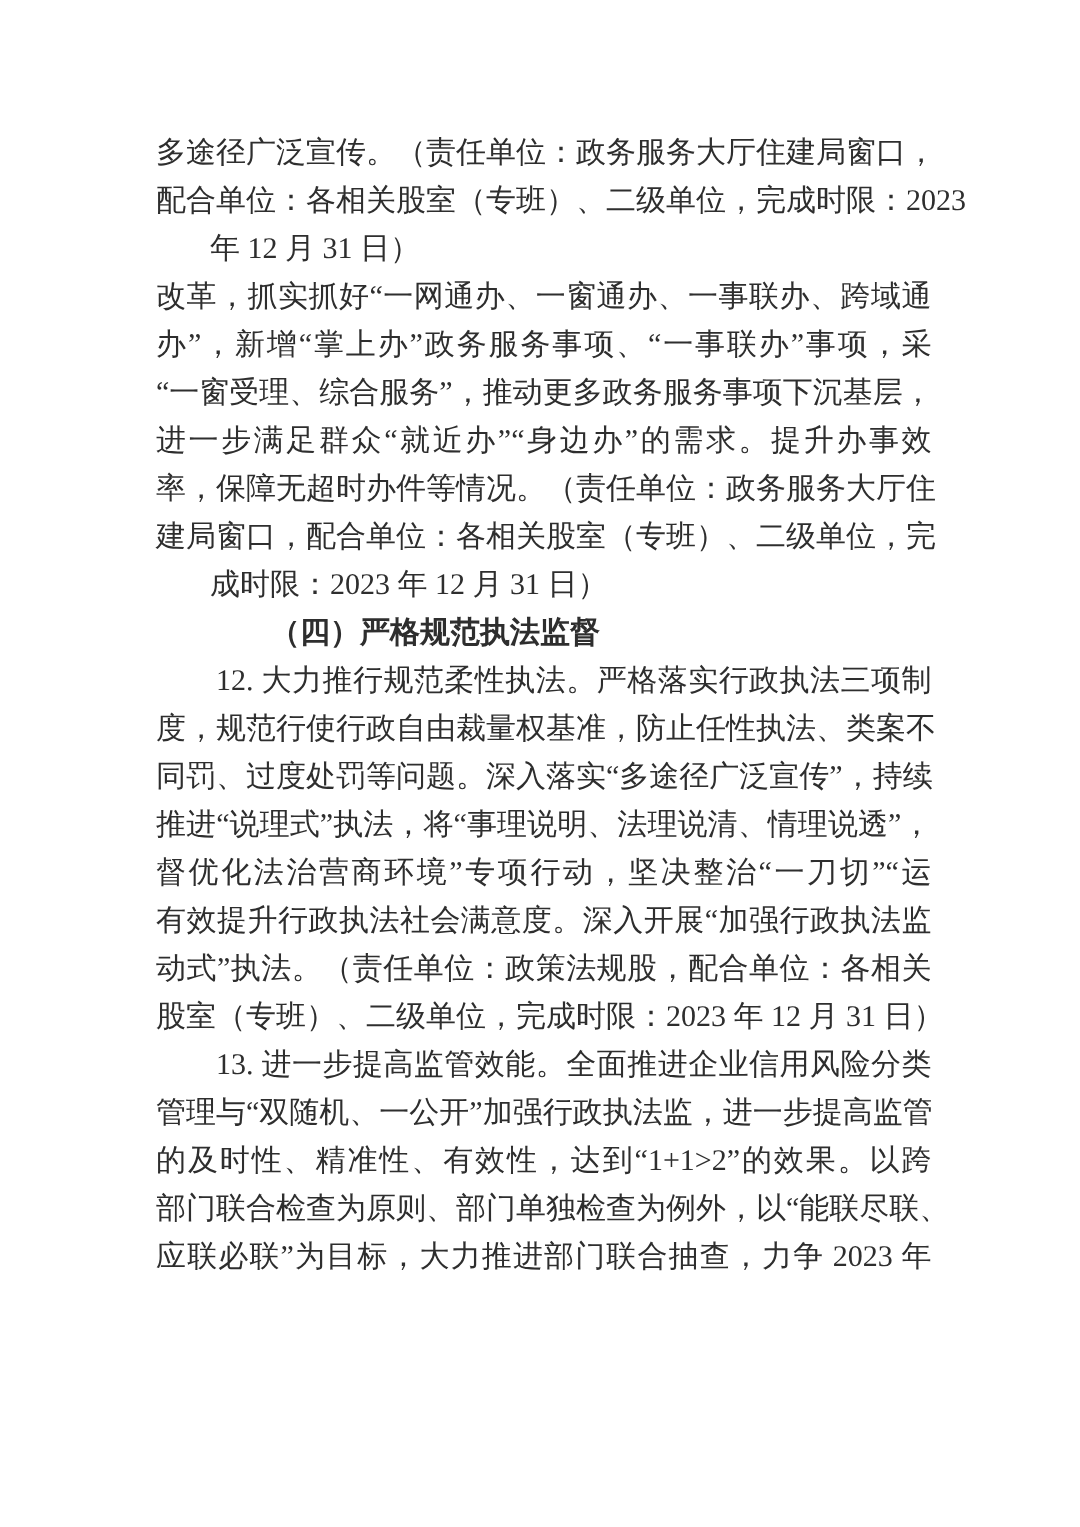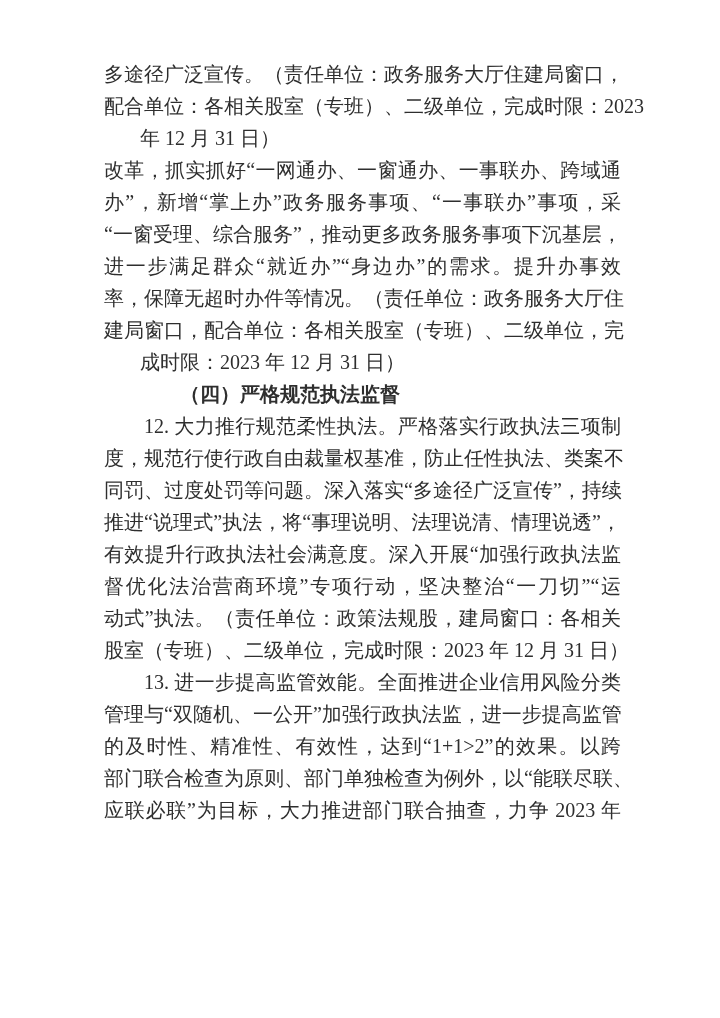--- a/index.html
+++ b/index.html
@@ -11,21 +11,21 @@
     width: 720px;
     height: 1018px;
     overflow: hidden;
     font-family: "Liberation Serif", "DejaVu Serif", serif;
   }
   .page {
     box-sizing: border-box;
     width: 720px;
     height: 1018px;
     background: #ffffff;
-    padding: 58px 99px 0 104px;
+    padding: 86px 99px 0 104px;
     color: #2e2e2e;
   }
   .line {
     height: 32px;
     line-height: 32px;
     font-size: 20px;
     white-space: nowrap;
     text-align: justify;
     text-align-last: justify;
     text-justify: inter-ideograph;
@@ -57,22 +57,22 @@
   <div class="line">“一窗受理、综合服务”，推动更多政务服务事项下沉基层，</div>
   <div class="line">进一步满足群众“就近办”“身边办”的需求。提升办事效</div>
   <div class="line">率，保障无超时办件等情况。（责任单位：政务服务大厅住</div>
   <div class="line">建局窗口，配合单位：各相关股室（专班）、二级单位，完</div>
   <div class="line end">成时限：2023 年 12 月 31 日）</div>
   <div class="line indent bold end">（四）严格规范执法监督</div>
   <div class="line indent">12. 大力推行规范柔性执法。严格落实行政执法三项制</div>
   <div class="line">度，规范行使行政自由裁量权基准，防止任性执法、类案不</div>
   <div class="line">同罚、过度处罚等问题。深入落实“多途径广泛宣传”，持续</div>
   <div class="line">推进“说理式”执法，将“事理说明、法理说清、情理说透”，</div>
+  <div class="line">督优化法治营商环境”专项行动，坚决整治“一刀切”“运</div>
   <div class="line">有效提升行政执法社会满意度。深入开展“加强行政执法监</div>
-  <div class="line">督优化法治营商环境”专项行动，坚决整治“一刀切”“运</div>
-  <div class="line">动式”执法。（责任单位：政策法规股，建局窗口：各相关</div>
+  <div class="line">动式”执法。（责任单位：政策法规股，配合单位：各相关</div>
   <div class="line">股室（专班）、二级单位，完成时限：2023 年 12 月 31 日）</div>
   <div class="line indent">13. 进一步提高监管效能。全面推进企业信用风险分类</div>
   <div class="line">管理与“双随机、一公开”加强行政执法监，进一步提高监管</div>
   <div class="line">的及时性、精准性、有效性，达到“1+1&gt;2”的效果。以跨</div>
   <div class="line">部门联合检查为原则、部门单独检查为例外，以“能联尽联、</div>
   <div class="line">应联必联”为目标，大力推进部门联合抽查，力争 2023 年</div>
 </div>
 
 </body></html>

